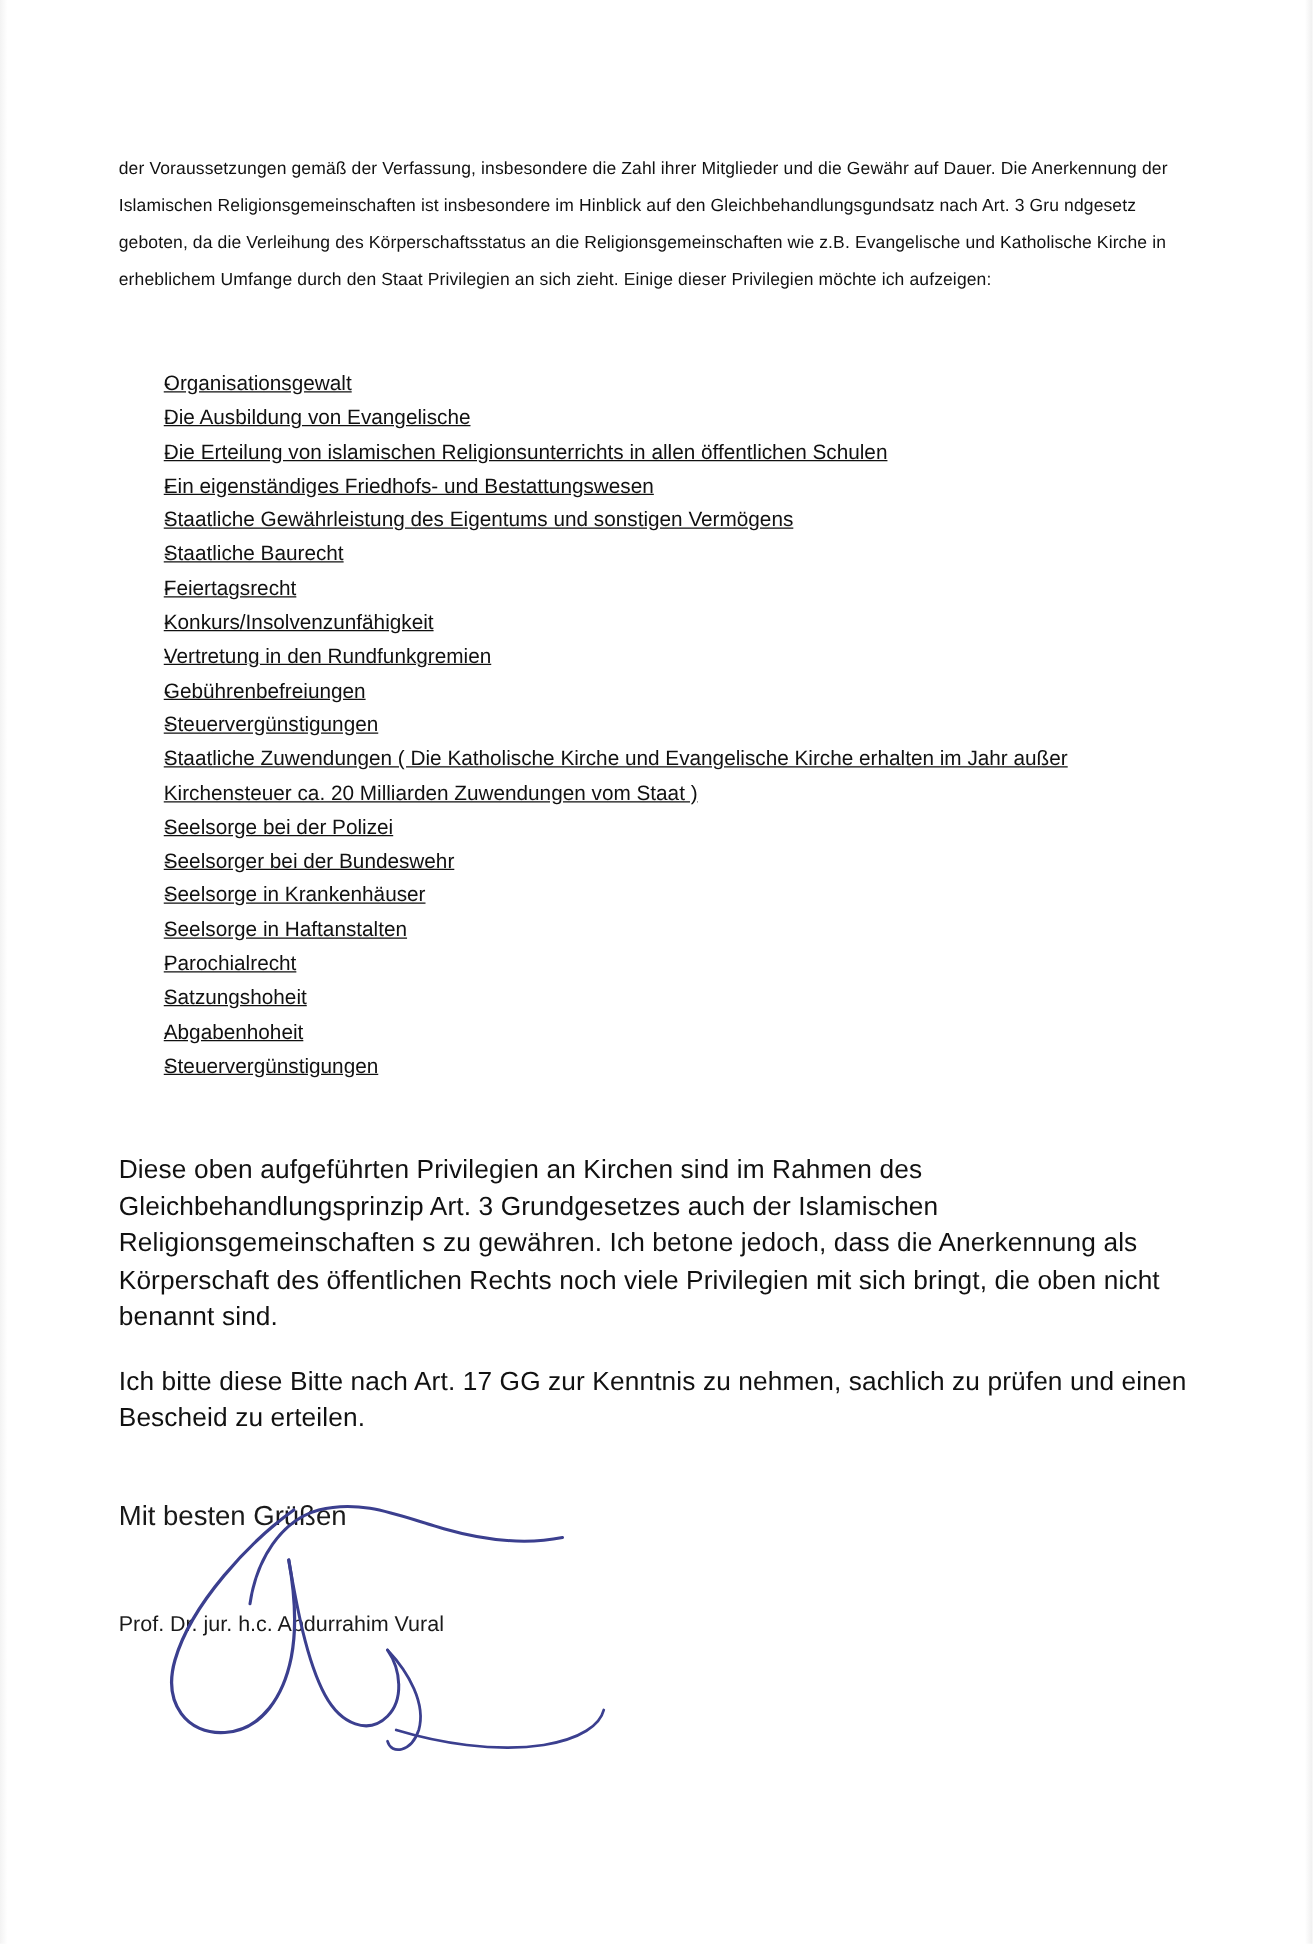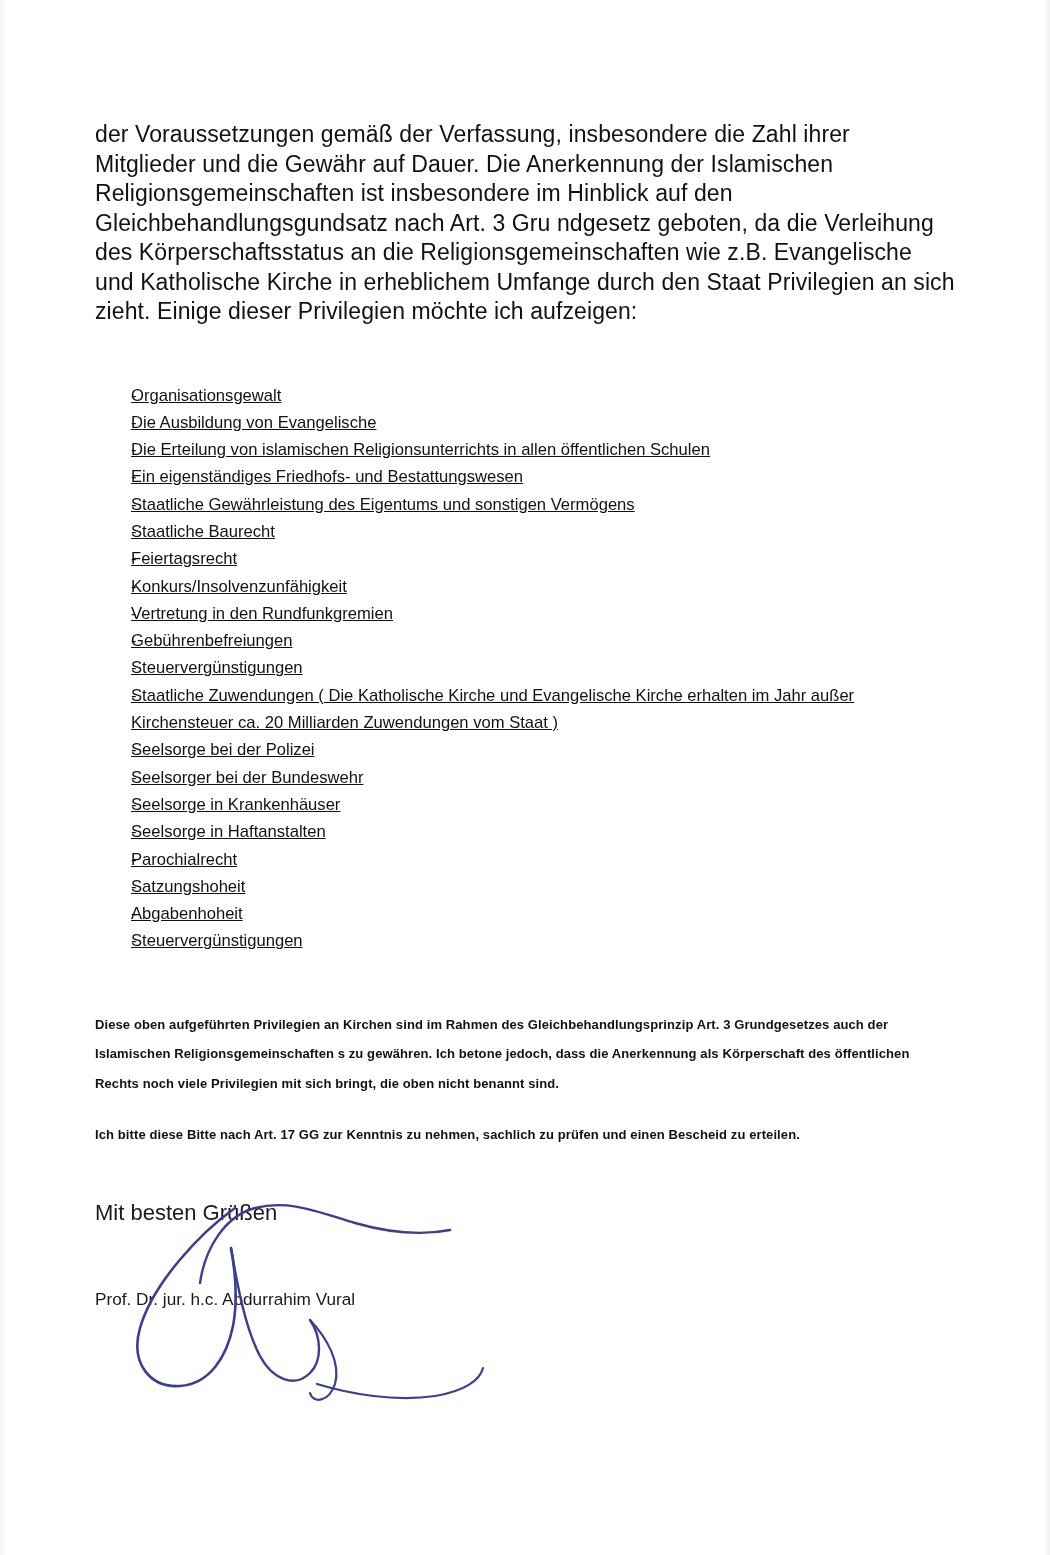--- a/index.html
+++ b/index.html
@@ -33,21 +33,21 @@
 
   .content {
     position: absolute;
     left: 95px;
     right: 95px;
     top: 120px;
   }
 
   p.para {
     margin: 0 0 0 0;
-    font-size: 23px;
+    font-size: 14px;
     line-height: 29.5px;
     color: #111111;
     text-align: left;
     letter-spacing: 0.1px;
   }
 
   .intro {
     margin-bottom: 0;
   }
 
@@ -75,23 +75,22 @@
     flex: 1 1 auto;
     padding-right: 10px;
     text-decoration: underline;
   }
 
   .closing {
     margin-top: 55px;
   }
   .closing p {
     margin: 0 0 22px 0;
-    font-size: 13px;
-    line-height: 29.5px;
-    font-weight: bold;
+    font-size: 21px;
+    line-height: 29.5px;
   }
   .closing p:last-child { margin-bottom: 0; }
 
   .signature-block {
     margin-top: 48px;
     position: relative;
   }
   .greeting {
     font-size: 22px;
     line-height: 29.5px;

